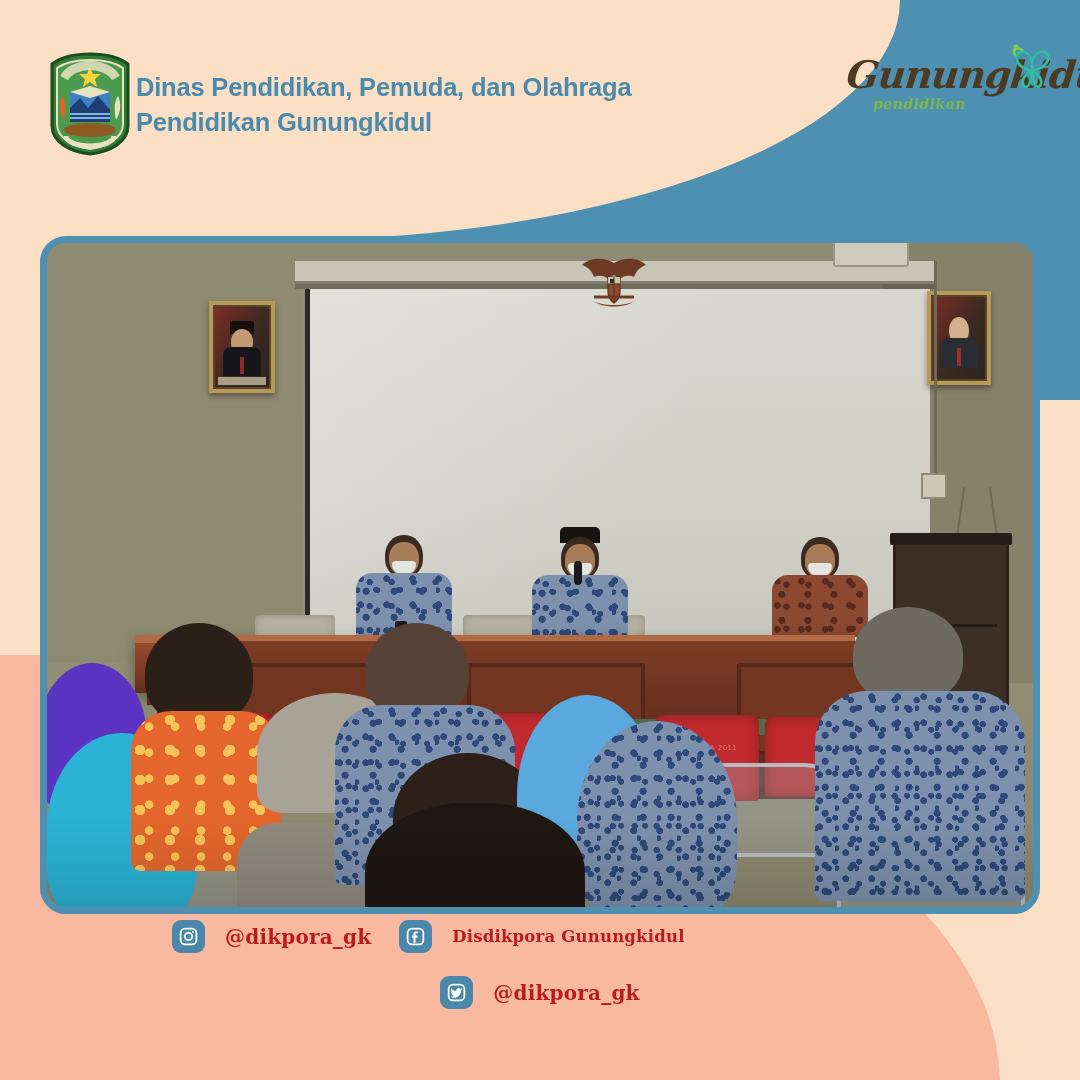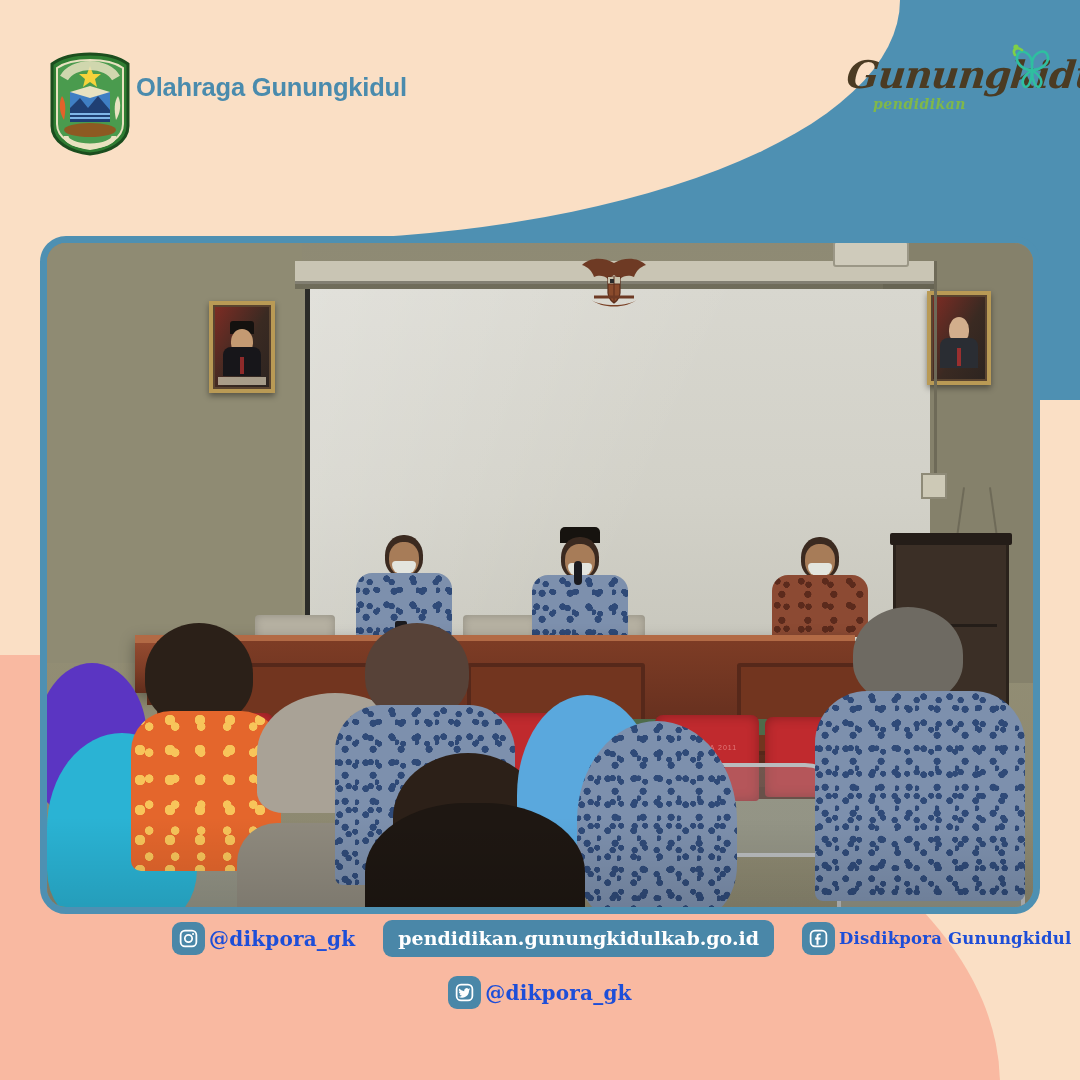--- a/index.html
+++ b/index.html
@@ -173,21 +173,21 @@
   
   .footer{position:absolute;left:0;bottom:0;width:1080px;height:160px;}
   .srow{position:absolute;display:flex;align-items:center;}
   .srow1{left:172px;top:0;}
   .srow2{left:0;right:0;top:56px;justify-content:center;}
   .sicon{
     width:33px;height:33px;border-radius:9px;background:#4A87A8;
     display:flex;align-items:center;justify-content:center;flex:0 0 auto;
   }
   .slabel{
-    margin-left:4px;color:#1d4ed8;font-family:"DejaVu Serif", serif;font-weight:bold;
+    margin-left:20px;color:#b91c1c;font-family:"DejaVu Serif", serif;font-weight:bold;
     font-size:20px;letter-spacing:0.2px;white-space:nowrap;
   }
   .slabel.small{font-size:16.5px;}
   .url-pill{
     margin-left:28px;background:#4A87A8;border-radius:9px;padding:7px 15px 8px;
     color:#FFFFFF;font-family:"DejaVu Serif", serif;font-weight:bold;font-size:19px;
     white-space:nowrap;
   }
   .gap{width:28px;}
 </style>
@@ -217,21 +217,22 @@
         <path d="M26 56 L36 46 L44 56 L54 44 L66 58 L66 70 L26 70 Z" fill="#1f3f73"></path>
         <path d="M26 62 L66 62 M26 66 L66 66" stroke="#7fb6e8" stroke-width="2"></path>
         <path d="M18 44 C14 52 16 62 20 68 C22 58 22 50 18 44 Z" fill="#e2622a"></path>
         <path d="M74 44 C78 52 76 62 72 68 C70 58 70 50 74 44 Z" fill="#e8e2c0"></path>
         <ellipse cx="46" cy="78" rx="26" ry="7" fill="#8d5a22"></ellipse>
         <path d="M22 84 A24 10 0 0 0 70 84" fill="none" stroke="#e8e2c0" stroke-width="5"></path>
       </svg>
     </div>
 
     <div class="title-block">
-      <div class="title-line">Olahraga Gunungkidul</div>
+      <div class="title-line">Dinas Pendidikan, Pemuda, dan Olahraga</div>
+      <div class="title-line">Pendidikan Gunungkidul</div>
     </div>
 
     <div class="gk-logo">
       <div class="gk-word">Gunungkidul</div>
       <div class="gk-sub">pendidikan</div>
       <div class="gk-bfly">
         <svg viewBox="0 0 56 52" width="56" height="52">
           <g fill="none" stroke="#2fbfa0" stroke-width="2.6" stroke-linecap="round">
             <path d="M28 30 C18 30 10 22 14 14 C18 8 28 14 28 24"></path>
             <path d="M28 30 C38 30 47 22 43 14 C39 8 28 14 28 24"></path>
@@ -408,21 +409,20 @@
 
       <div class="sicon">
         <svg viewBox="0 0 24 24" width="21" height="21" fill="none" stroke="#fff" stroke-width="2">
           <rect x="3" y="3" width="18" height="18" rx="5"></rect>
           <circle cx="12" cy="12" r="4.2"></circle>
           <circle cx="17.2" cy="6.8" r="1.2" fill="#fff" stroke="none"></circle>
         </svg>
       </div>
       <div class="slabel">@dikpora_gk</div>
 
-      <div class="url-pill">pendidikan.gunungkidulkab.go.id</div>
 
       <div class="gap"></div>
 
       <div class="sicon">
         <svg viewBox="0 0 24 24" width="21" height="21" fill="none" stroke="#fff" stroke-width="2">
           <rect x="3" y="3" width="18" height="18" rx="5"></rect>
           <path d="M14.6 8.2h-1.3c-.9 0-1.3.5-1.3 1.3v1.4h2.5l-.35 2.5H12V19h-2.3v-5.6H8.2v-2.5h1.5V9.2c0-1.9 1.1-3 2.9-3h2z" fill="#fff" stroke="none"></path>
         </svg>
       </div>
       <div class="slabel small">Disdikpora Gunungkidul</div>

